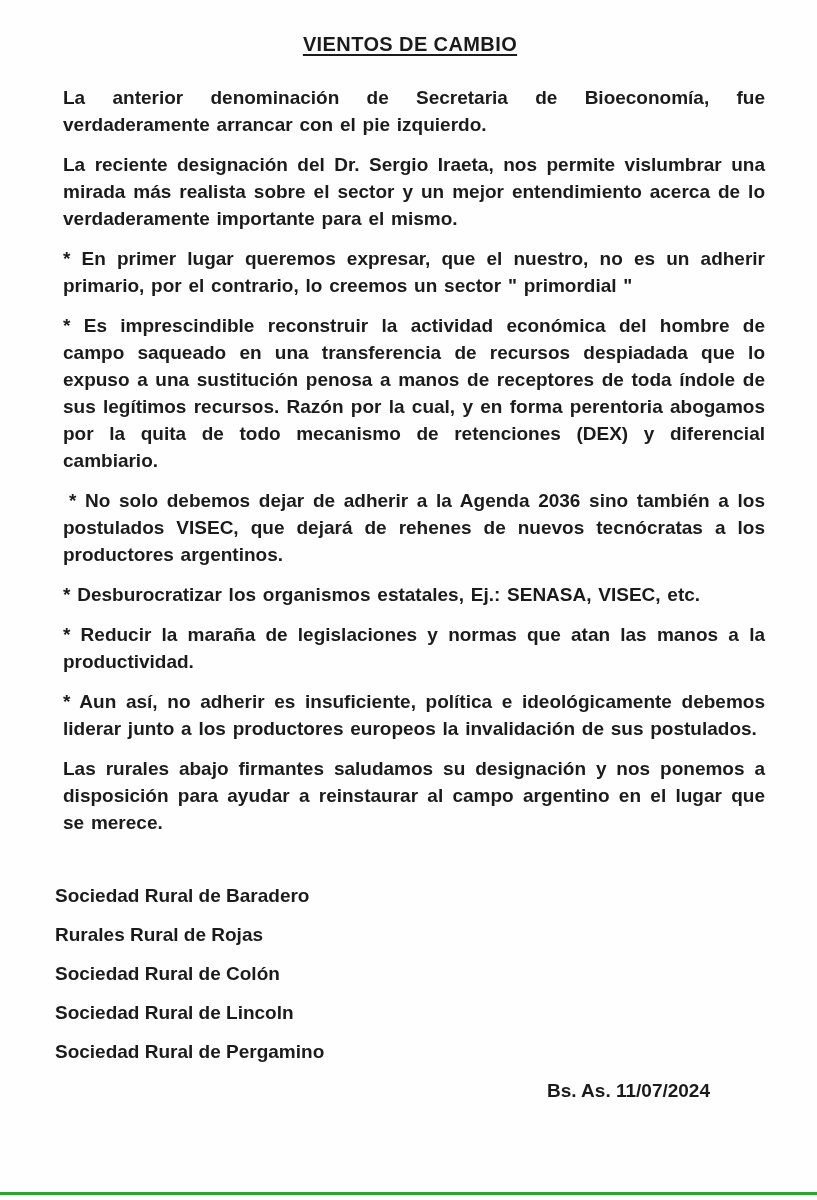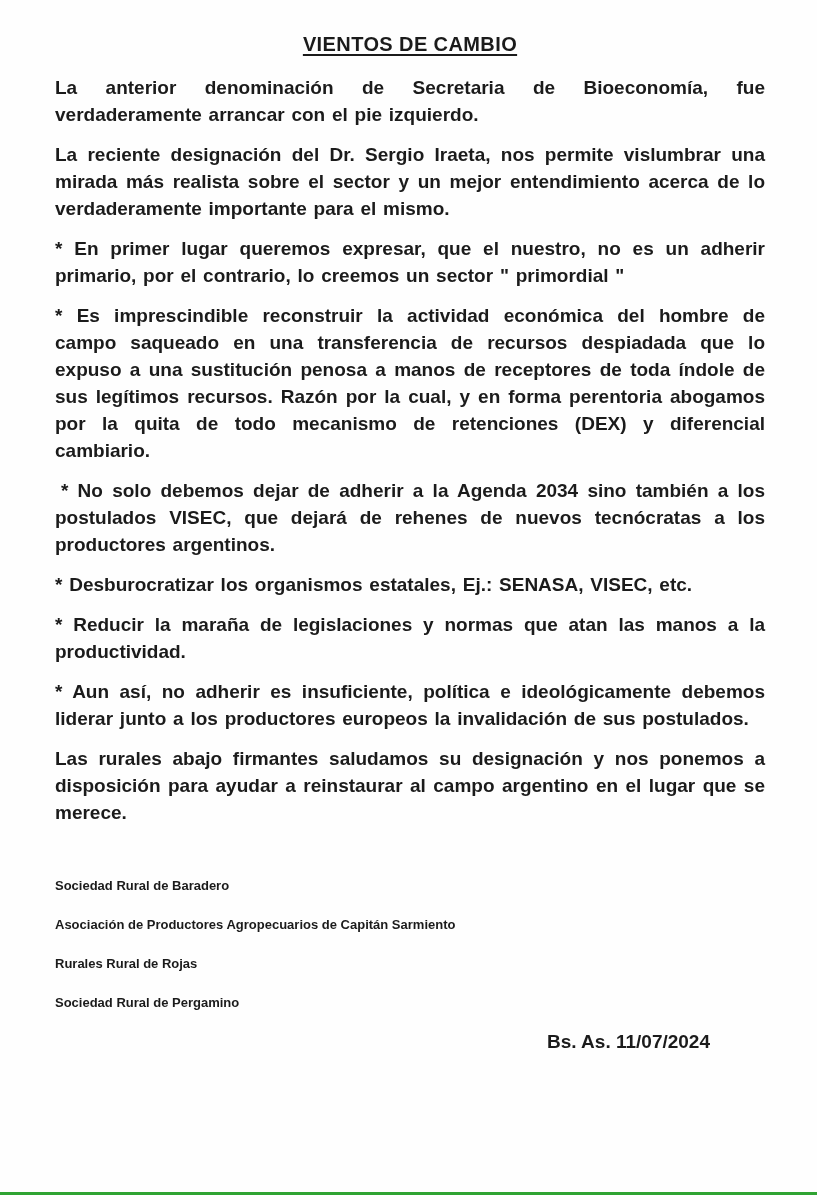--- a/index.html
+++ b/index.html
@@ -19,33 +19,33 @@
     padding: 26px 52px 0 55px;
     overflow: hidden;
   }
   .doc-title {
     font-size: 20px;
     line-height: 24px;
     text-align: center;
     text-decoration: underline;
     text-underline-offset: 3px;
     letter-spacing: 0.4px;
-    margin: 6px 0 18px 0;
+    margin: 6px 0 28px 0;
   }
   .para {
     font-size: 19px;
     line-height: 27px;
     text-align: justify;
-    margin: 0 0 13px 0;
+    margin: 0 0 13px 8px;
     word-spacing: 1.5px;
   }
   .para.indent-sm { text-indent: 6px; }
   .signatories { margin-top: 46px; }
   .sig {
-    font-size: 13px;
+    font-size: 19px;
     line-height: 27px;
     text-align: left;
     margin: 12px 0 12px 0;
   }
   .dateline {
     font-size: 19px;
     line-height: 27px;
     text-align: right;
     padding-right: 55px;
     margin: 12px 0 0 0;
@@ -63,30 +63,31 @@
 <body>
 
 <div class="page">
 
   <h1 class="doc-title">VIENTOS DE CAMBIO</h1>
 
   <p class="para">La anterior denominación de Secretaria de Bioeconomía, fue verdaderamente arrancar con el pie izquierdo.</p>
   <p class="para">La reciente designación del Dr. Sergio Iraeta, nos permite vislumbrar una mirada más realista sobre el sector y un mejor entendimiento acerca de lo verdaderamente importante para el mismo.</p>
   <p class="para">* En primer lugar queremos expresar, que el nuestro, no es un adherir primario, por el contrario, lo creemos un sector " primordial "</p>
   <p class="para">* Es imprescindible reconstruir la actividad económica del hombre de campo saqueado en una transferencia de recursos despiadada que lo expuso a una sustitución penosa a manos de receptores de toda índole de sus legítimos recursos. Razón por la cual, y en forma perentoria abogamos por la quita de todo mecanismo de retenciones (DEX) y diferencial cambiario.</p>
-  <p class="para indent-sm">* No solo debemos dejar de adherir a la Agenda 2034 sino también a los postulados VISEC, que dejará de rehenes de nuevos tecnócratas a los productores argentinos.</p>
+  <p class="para indent-sm">* No solo debemos dejar de adherir a la Agenda 2036 sino también a los postulados VISEC, que dejará de rehenes de nuevos tecnócratas a los productores argentinos.</p>
   <p class="para">* Desburocratizar los organismos estatales, Ej.: SENASA, VISEC, etc.</p>
   <p class="para">* Reducir la maraña de legislaciones y normas que atan las manos a la productividad.</p>
   <p class="para">* Aun así, no adherir es insuficiente, política e ideológicamente debemos liderar junto a los productores europeos la invalidación de sus postulados.</p>
   <p class="para">Las rurales abajo firmantes saludamos su designación y nos ponemos a disposición para ayudar a reinstaurar al campo argentino en el lugar que se merece.</p>
 
   <div class="signatories">
     <p class="sig">Sociedad Rural de Baradero</p>
-    <p class="sig">Asociación de Productores Agropecuarios de Capitán Sarmiento</p>
     <p class="sig">Rurales Rural de Rojas</p>
+    <p class="sig">Sociedad Rural de Colón</p>
+    <p class="sig">Sociedad Rural de Lincoln</p>
     <p class="sig">Sociedad Rural de Pergamino</p>
   </div>
 
   <p class="dateline">Bs. As. 11/07/2024</p>
 
   <div class="footer-divider" style="background: rgb(47, 163, 50);"></div>
 
 </div>
 
 </body></html>

